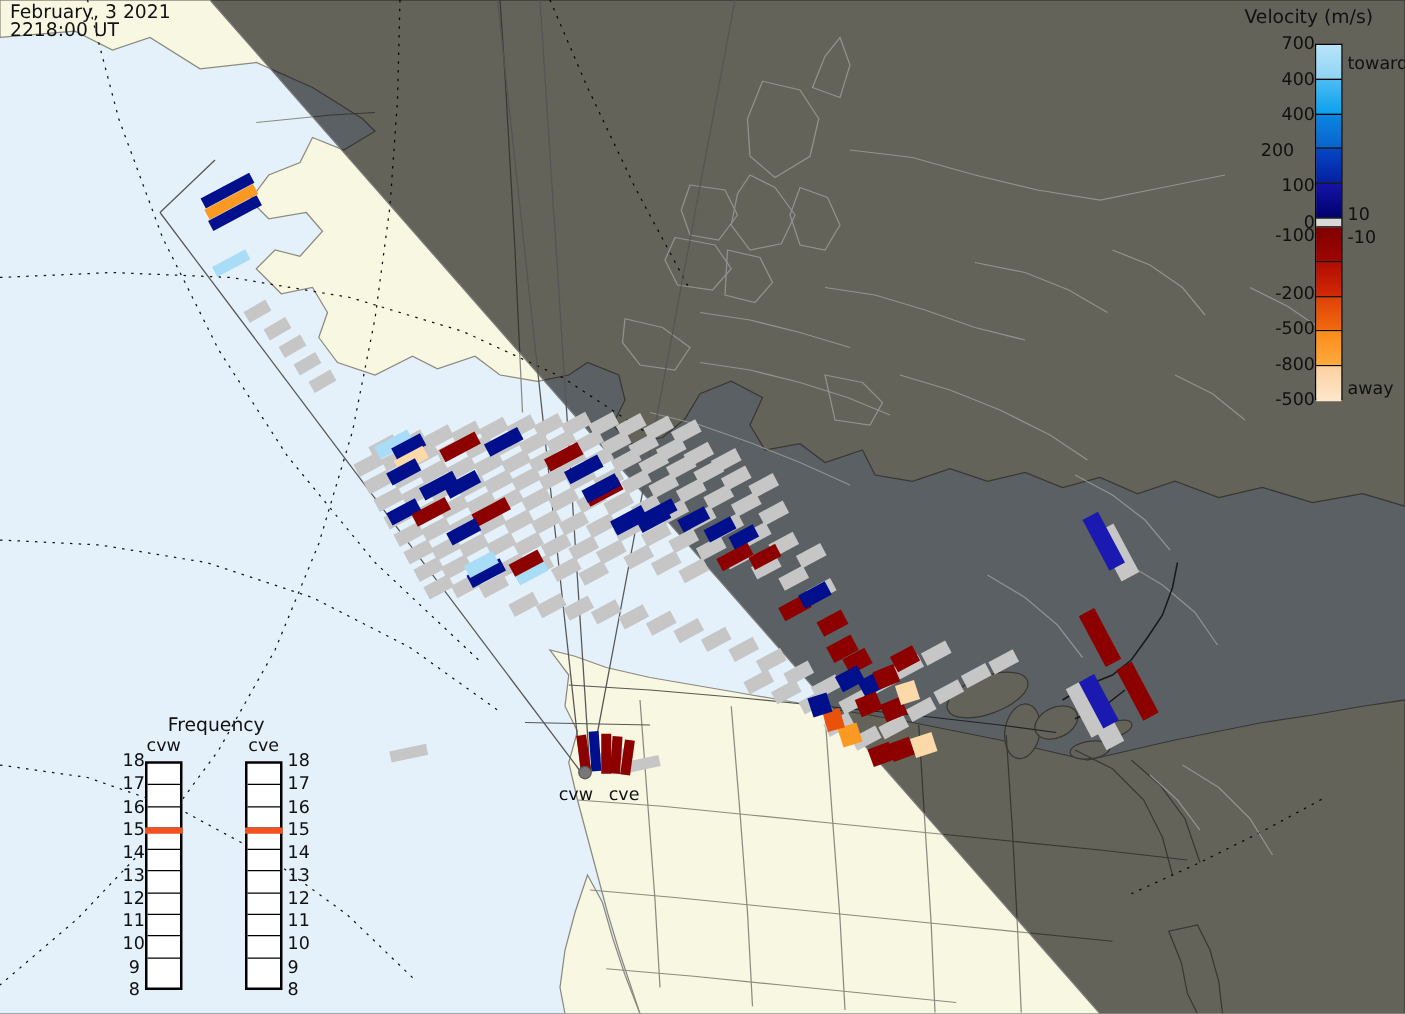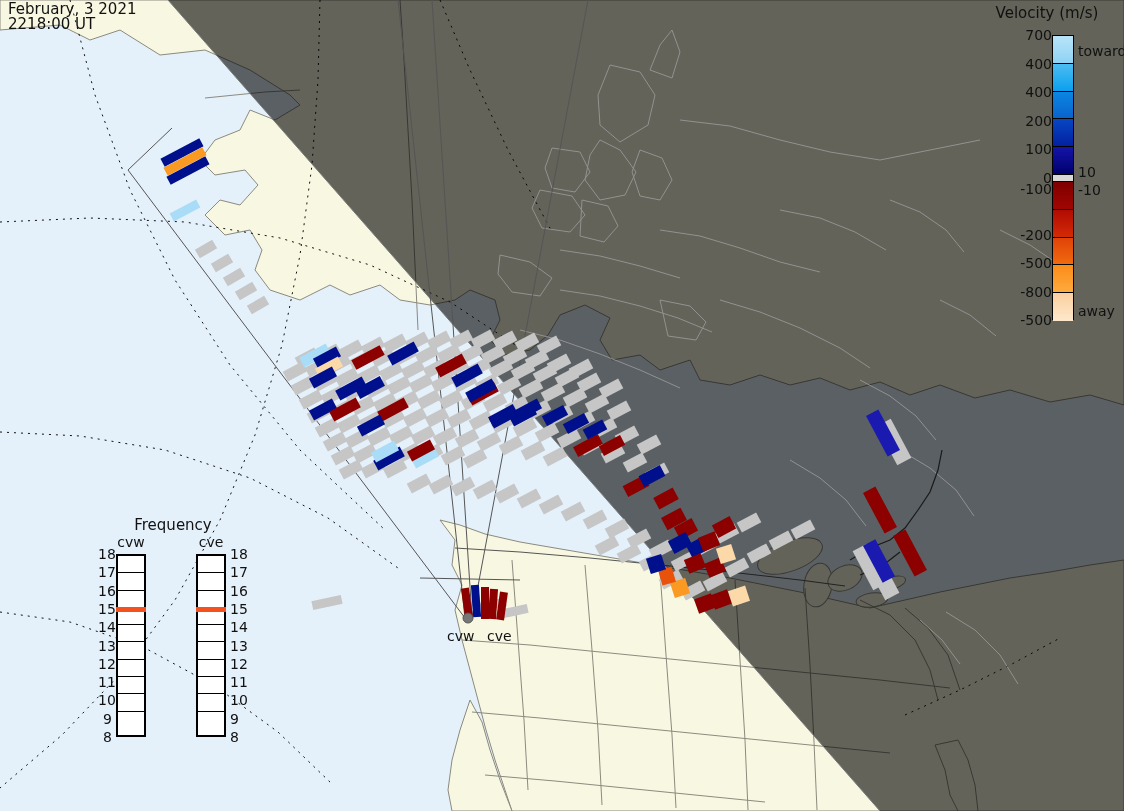--- a/index.html
+++ b/index.html
@@ -20,21 +20,21 @@
   #cbpanel{position:absolute;left:968px;top:0px;width:156px;height:340px;}
   #cbtitle{position:absolute;left:6px;top:4px;width:146px;text-align:center;color:#111;font-size:15px;}
   #cbbar{position:absolute;left:84px;top:35px;width:22px;height:285px;border:1px solid #000;box-sizing:border-box;}
   #cbbar .seg{width:100%;box-sizing:border-box;border-bottom:1px solid #000;}
   #cbbar .seg:last-child{border-bottom:none;}
   .cbtick{position:absolute;right:72px;color:#111;font-size:14px;text-align:right;width:60px;
     transform:translateY(-50%);}
   .cbside{position:absolute;left:110px;color:#111;font-size:14px;transform:translateY(-50%);white-space:nowrap;}
 
   
-  #freqpanel{position:absolute;left:98px;top:516px;width:150px;height:232px;}
+  #freqpanel{position:absolute;left:98px;top:571px;width:150px;height:232px;}
   #freqtitle{position:absolute;left:0px;top:0px;width:150px;text-align:center;color:#111;font-size:15px;}
   .gauge{position:absolute;top:38px;width:30px;height:183px;border:2px solid #000;box-sizing:border-box;background:#fff;}
   .gauge .cell{width:100%;box-sizing:border-box;border-bottom:1px solid #000;}
   .gauge .cell:last-child{border-bottom:none;}
   .gaugename{position:absolute;top:18px;width:50px;text-align:center;color:#111;font-size:14px;}
   .gtick{position:absolute;color:#111;font-size:14px;transform:translateY(-50%);white-space:nowrap;}
   .gmark{position:absolute;height:5px;background:#f4511e;}
 </style>
 </head>
 <body>
@@ -396,21 +396,21 @@
         <div class="seg" style="height: 27.8px; background: linear-gradient(rgb(126, 0, 0), rgb(160, 6, 2));"></div>
         <div class="seg" style="height: 27.8px; background: linear-gradient(rgb(176, 12, 2), rgb(212, 42, 6));"></div>
         <div class="seg" style="height: 27.8px; background: linear-gradient(rgb(224, 66, 8), rgb(240, 106, 14));"></div>
         <div class="seg" style="height: 27.8px; background: linear-gradient(rgb(251, 140, 24), rgb(253, 170, 62));"></div>
         <div class="seg" style="height: 27.8px; background: linear-gradient(rgb(252, 208, 160), rgb(253, 232, 203));"></div>
       </div>
     <div id="cbticks">
         <div class="cbtick" style="top: 35px;">700</div>
         <div class="cbtick" style="top: 63.5px;">400</div>
         <div class="cbtick" style="top: 92px;">400</div>
-        <div class="cbtick" style="top: 120.5px;">200</div>
+        <div class="cbtick" style="top: 120.5px; text-align: center;">200</div>
         <div class="cbtick" style="top: 149px;">100</div>
         <div class="cbtick" style="top: 177.5px;">0</div>
         <div class="cbtick" style="top: 189px;">-100</div>
         <div class="cbtick" style="top: 234.5px;">-200</div>
         <div class="cbtick" style="top: 263px;">-500</div>
         <div class="cbtick" style="top: 291.5px;">-800</div>
         <div class="cbtick" style="top: 320px;">-500</div>
       </div>
     <div class="cbside" style="top:51px;">toward</div>
     <div class="cbside" style="top:172px;">10</div>

